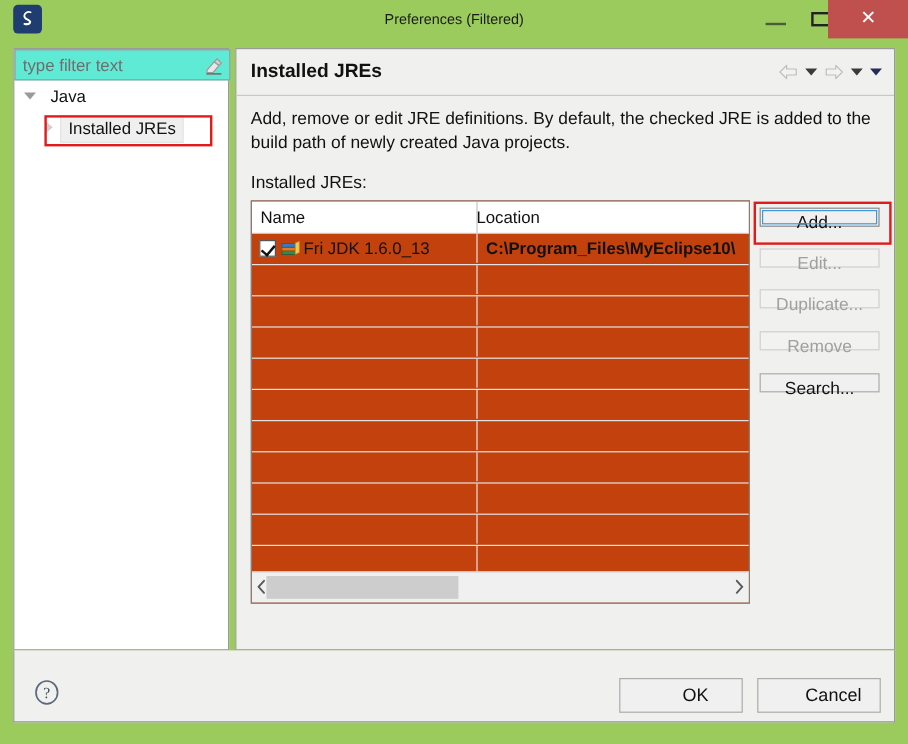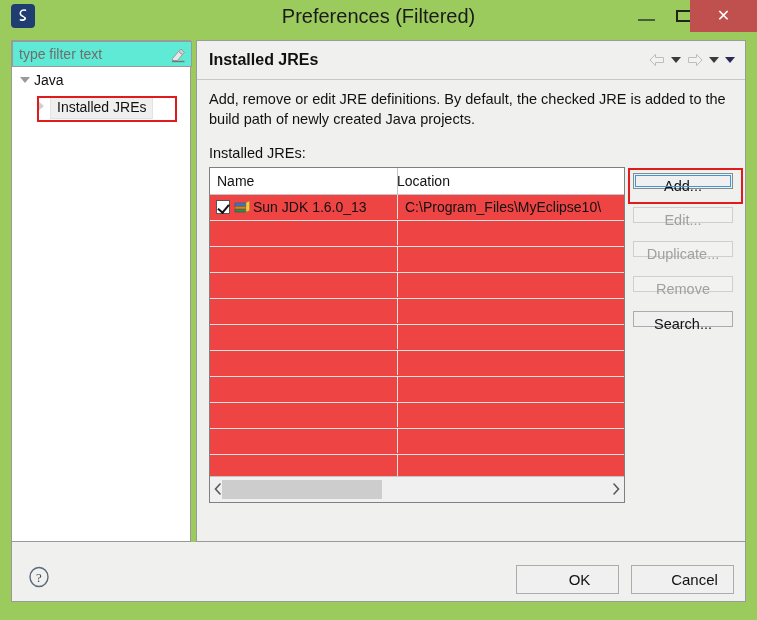--- a/index.html
+++ b/index.html
@@ -19,21 +19,21 @@
   }
   #app-icon{
     position:absolute;left:11px;top:4px;width:24px;height:24px;
     background:#1F3D70;border-radius:4px;
     display:flex;align-items:center;justify-content:center;
   }
   #app-icon svg{display:block;}
   #title-text{
     position:absolute;left:0;top:0;width:757px;height:32px;
     line-height:32px;text-align:center;
-    font-size:20px;color:#1a1a1a;
+    font-size:12px;color:#1a1a1a;
   }
   .wbtn{position:absolute;top:0;height:32px;cursor:default;}
   #btn-min{left:628px;width:38px;}
   #btn-min i{
     position:absolute;left:10px;top:19px;width:17px;height:2px;
     background:#4a5d3a;display:block;
   }
   #btn-max{left:666px;width:38px;}
   #btn-max i{
     position:absolute;left:10px;top:10px;width:16px;height:12px;
@@ -60,21 +60,21 @@
   #filter-clear{
     position:absolute;right:4px;top:4px;width:18px;height:18px;
   }
   #tree{
     position:absolute;left:0;top:28px;width:180px;
   }
   .tree-row{
     position:relative;height:23px;line-height:23px;font-size:14px;color:#111;
     white-space:nowrap;
   }
-  #tree-java{padding-left:22px;}
+  #tree-java{padding-left:30px;}
   #tree-java .tw{
     position:absolute;left:8px;top:8px;width:0;height:0;
     border-left:5px solid transparent;border-right:5px solid transparent;
     border-top:6px solid #9a9a9a;
   }
   #tree-jres{margin-top:3px;padding-left:38px;}
   #tree-jres .tw{
     position:absolute;left:26px;top:6px;width:0;height:0;
     border-top:5px solid transparent;border-bottom:5px solid transparent;
     border-left:6px solid #cfcfcf;
@@ -110,21 +110,21 @@
   .nav-caret.dark{border-top-color:#2A2A5A;}
   #desc{
     position:absolute;left:12px;top:48px;width:528px;
     font-size:14.5px;color:#111;line-height:20px;
   }
   #table-label{
     position:absolute;left:12px;top:104px;font-size:14.5px;color:#111;
   }
   #table-wrap{
     position:absolute;left:12px;top:126px;width:416px;height:336px;
-    background:#ef4444;border:1px solid #808080;box-sizing:border-box;
+    background:#c2410c;border:1px solid #808080;box-sizing:border-box;
   }
   #thead{
     position:relative;height:26px;background:#fff;
     border-bottom:1px solid #c4c4c4;
   }
   .th{
     position:absolute;top:0;height:26px;line-height:26px;
     font-size:14px;color:#111;padding-left:7px;box-sizing:border-box;
   }
   #th-name{left:0;width:188px;border-right:1px solid #c4c4c4;}
@@ -133,21 +133,21 @@
   .trow{
     position:relative;height:25px;border-bottom:1px solid #e3e3e3;
   }
   .cell-name{
     position:absolute;left:0;top:0;width:188px;height:24px;
     border-right:1px solid #e3e3e3;box-sizing:border-box;
   }
   .cell-loc{
     position:absolute;left:188px;top:0;width:228px;height:24px;
     line-height:24px;font-size:14px;color:#111;padding-left:7px;
-    white-space:nowrap;overflow:hidden;box-sizing:border-box;
+    white-space:nowrap;overflow:hidden;box-sizing:border-box;font-weight:bold;
   }
   #row0 .cell-name{display:flex;align-items:center;}
   #chk{
     width:14px;height:14px;margin-left:6px;border:1px solid #555;
     background:#fff;box-sizing:border-box;position:relative;flex:none;
   }
   #chk:after{
     content:"";position:absolute;left:3px;top:1px;width:5px;height:9px;
     border:solid #111;border-width:0 2px 2px 0;transform:rotate(40deg);
   }
@@ -280,21 +280,21 @@
       <div id="tbody">
         <div class="trow" id="row0">
           <div class="cell-name">
             <span id="chk"></span>
             <svg id="jre-icon" viewBox="0 0 17 14">
               <rect x="1" y="9" width="11" height="3" fill="#2E8B57" stroke="#1d5c39" stroke-width=".6"></rect>
               <rect x="1" y="6" width="11" height="3" fill="#E07B20" stroke="#9a5213" stroke-width=".6"></rect>
               <rect x="1" y="3" width="11" height="3" fill="#3A7BBF" stroke="#245684" stroke-width=".6"></rect>
               <path d="M12 2.5 L15.5 1 L15.5 10.5 L12 12 Z" fill="#F2C94C" stroke="#b08a20" stroke-width=".6"></path>
             </svg>
-            <span id="row0-name">Sun JDK 1.6.0_13</span>
+            <span id="row0-name">Fri JDK 1.6.0_13</span>
           </div>
           <div class="cell-loc">C:\Program_Files\MyEclipse10\</div>
         </div>
 
         <div class="trow">
             <div class="cell-name"></div>
             <div class="cell-loc"></div>
           </div>
         <div class="trow">
             <div class="cell-name"></div>

